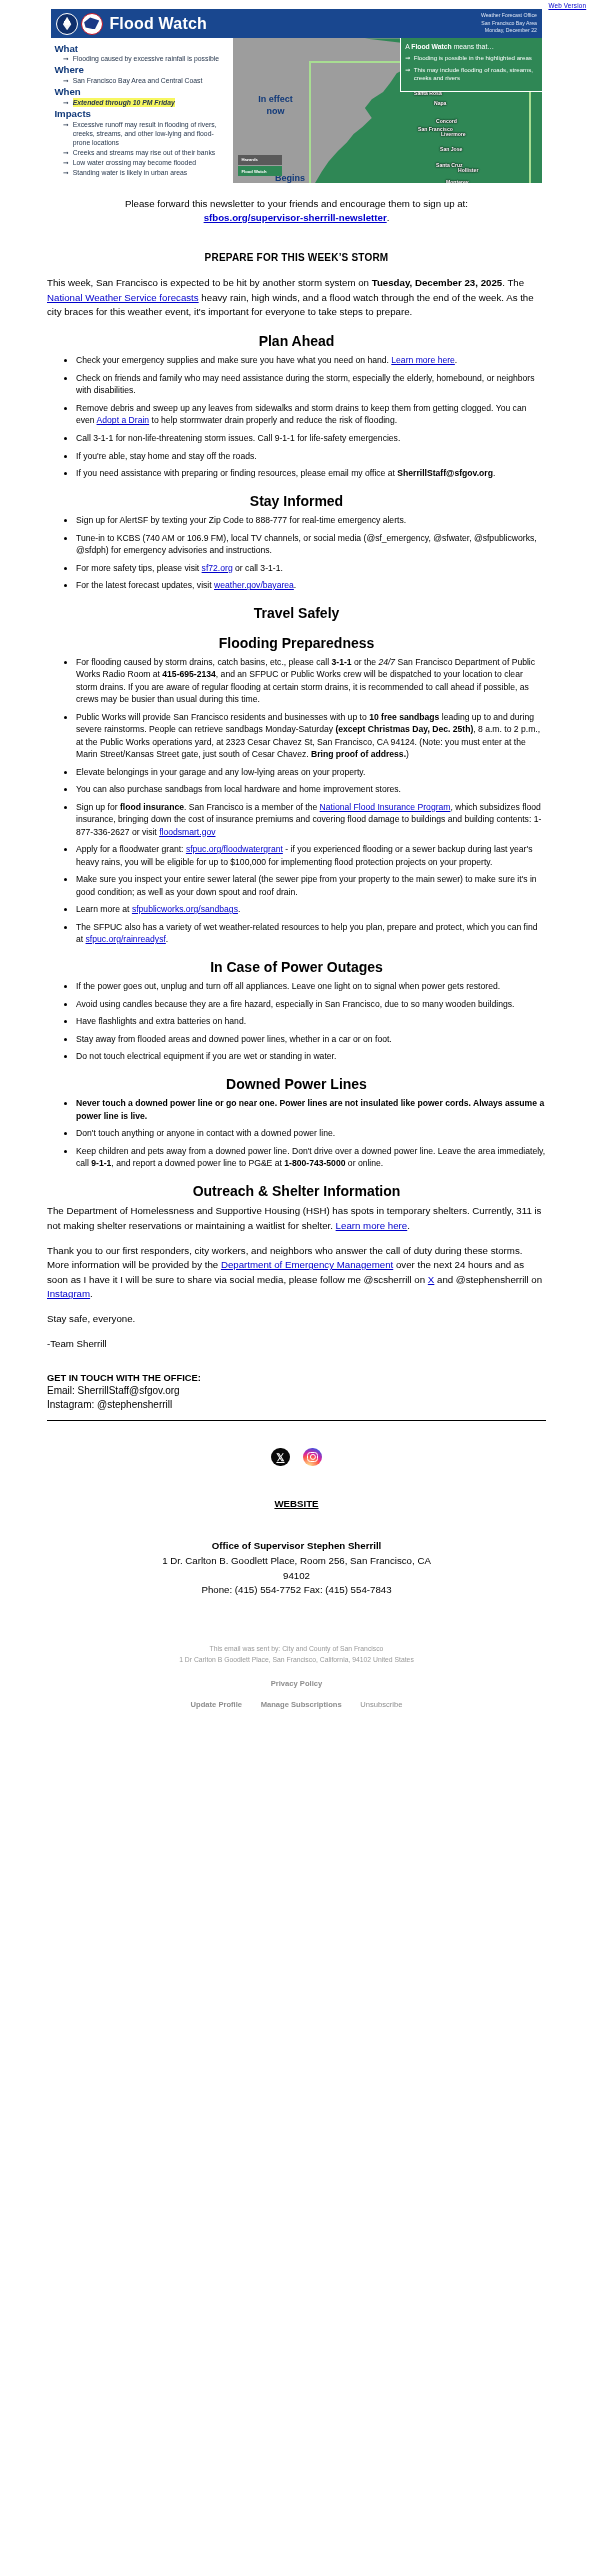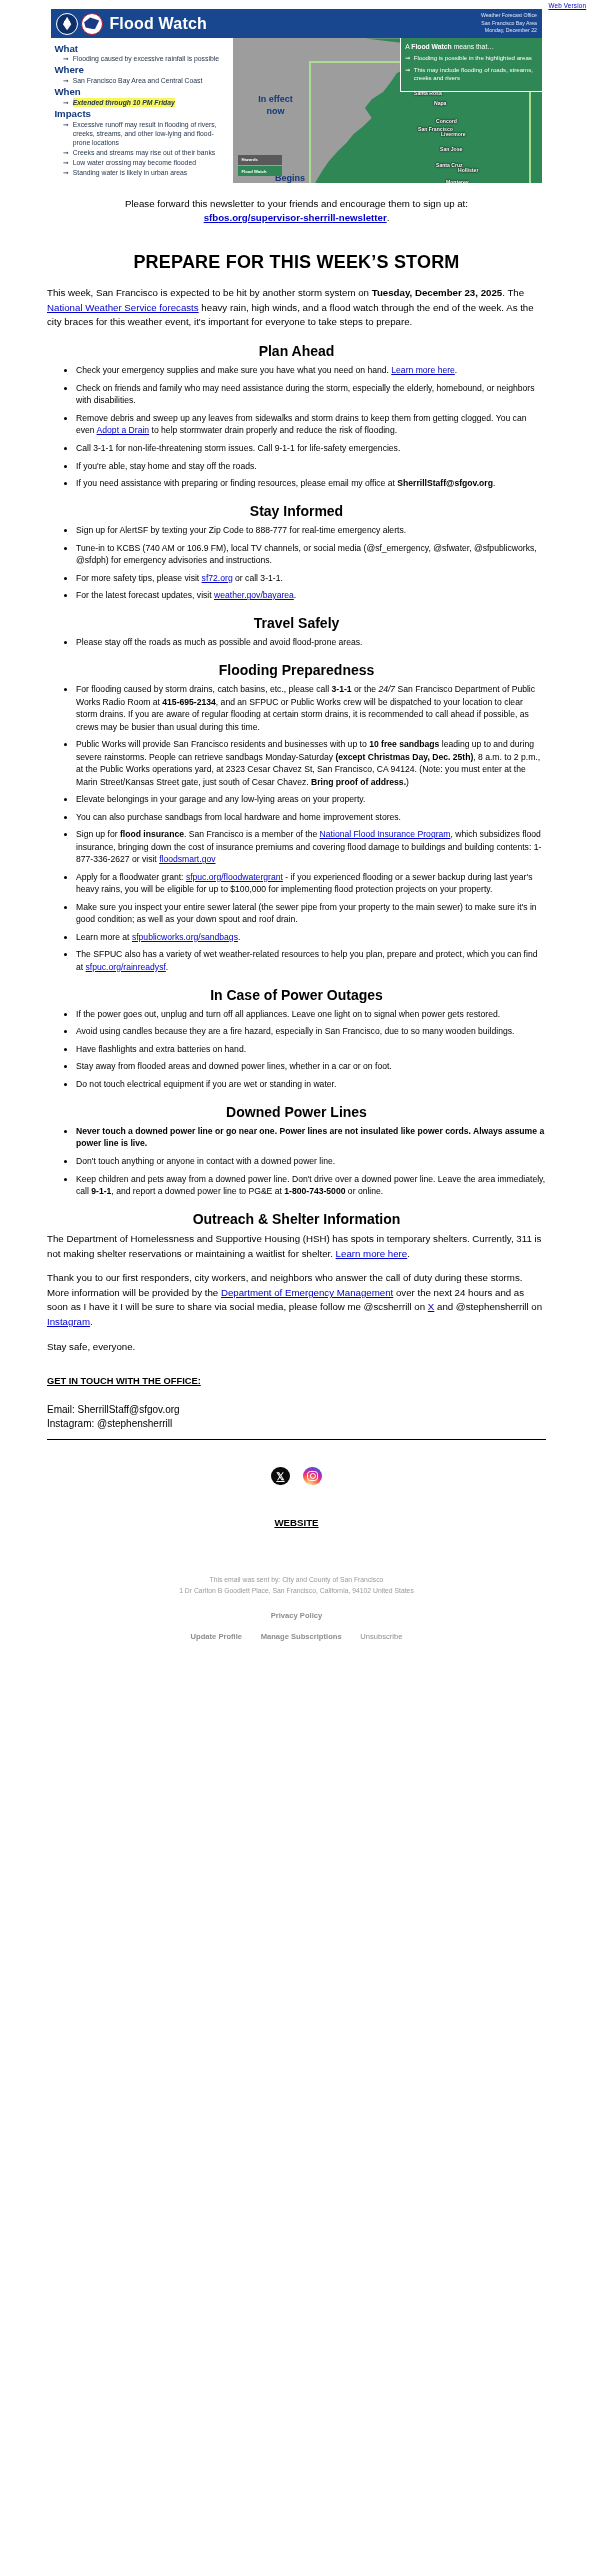--- a/index.html
+++ b/index.html
@@ -114,31 +114,31 @@
   .lg-haz{ background:#5a5a5a; }
   .lg-fw{ background:#2f8755; }
 
   
   .content{ width:499px;margin:0 auto;padding:0 0 3.4px 0; }
   .fwd{
     text-align:center;font-size:9.7px;line-height:1.45;margin:13.5px 0 0 0;
   }
   .fwd a{ font-weight:bold;text-decoration:underline; }
   h1.storm{
-    text-align:center;font-size:18px;font-weight:bold;margin:27px 0 13.5px 0;
+    text-align:center;font-size:10px;font-weight:bold;margin:27px 0 13.5px 0;
     letter-spacing:0.2px;
   }
   p.body{ font-size:9.7px;line-height:1.5;margin:0 0 10.2px 0;text-align:left; }
   h2.sec{ font-size:14px;font-weight:bold;margin:13.5px 0 5.1px 0;text-align:center; }
   ul.bl{ margin:0 0 8.5px 0;padding-left:29px; }
   ul.bl li{ font-size:8.6px;line-height:1.45;margin:0 0 5.1px 0; }
 
   
   .touch{ margin:22px 0 0 0; }
-  .touch .hd{ font-size:9.3px;font-weight:bold;text-decoration:underline;margin-bottom:17px; }
+  .touch .hd{ font-size:9.3px;font-weight:bold;margin-bottom:1px; }
   .touch .ln{ font-size:10px;line-height:1.35; }
   hr.rule{ border:none;border-top:1.3px solid #000;margin:8.5px 0 0 0; }
 
   .social{ display:flex;justify-content:center;gap:13.5px;margin:27px 0 0 0; }
   .sbtn{ width:18.6px;height:18.6px;border-radius:50%;display:flex;align-items:center;justify-content:center; }
   .sbtn.x{ background:#0a0a0a;color:#fff;font-size:10.2px;font-weight:bold; }
   .sbtn.ig{
     background:radial-gradient(circle at 30% 107%, #fdf497 0%, #fd5949 45%, #d6249f 60%, #285AEB 90%);
     position:relative;
   }
@@ -286,23 +286,20 @@
 
   <h2 class="sec">Stay Informed</h2>
   <ul class="bl">
     <li>Sign up for AlertSF by texting your Zip Code to 888-777 for real-time emergency alerts.</li>
     <li>Tune-in to KCBS (740 AM or 106.9 FM), local TV channels, or social media (@sf_emergency, @sfwater, @sfpublicworks, @sfdph) for emergency advisories and instructions.</li>
     <li>For more safety tips, please visit <a href="#">sf72.org</a> or call 3-1-1.</li>
     <li>For the latest forecast updates, visit <a href="#">weather.gov/bayarea</a>.</li>
   </ul>
 
   <h2 class="sec">Travel Safely</h2>
-  <ul class="bl">
-    <li>Please stay off the roads as much as possible and avoid flood-prone areas.</li>
-  </ul>
 
   <h2 class="sec">Flooding Preparedness</h2>
   <ul class="bl">
     <li>For flooding caused by storm drains, catch basins, etc., please call <b>3-1-1</b> or the <i>24/7</i> San Francisco Department of Public Works Radio Room at <b>415-695-2134</b>, and an SFPUC or Public Works crew will be dispatched to your location to clear storm drains. If you are aware of regular flooding at certain storm drains, it is recommended to call ahead if possible, as crews may be busier than usual during this time.</li>
     <li>Public Works will provide San Francisco residents and businesses with up to <b>10 free sandbags</b> leading up to and during severe rainstorms. People can retrieve sandbags Monday-Saturday <b>(except Christmas Day, Dec. 25th)</b>, 8 a.m. to 2 p.m., at the Public Works operations yard, at 2323 Cesar Chavez St, San Francisco, CA 94124. (Note: you must enter at the Marin Street/Kansas Street gate, just south of Cesar Chavez. <b>Bring proof of address.</b>)</li>
     <li>Elevate belongings in your garage and any low-lying areas on your property.</li>
     <li>You can also purchase sandbags from local hardware and home improvement stores.</li>
     <li>Sign up for <b>flood insurance</b>. San Francisco is a member of the <a href="#">National Flood Insurance Program</a>, which subsidizes flood insurance, bringing down the cost of insurance premiums and covering flood damage to buildings and building contents: 1-877-336-2627 or visit <a href="#">floodsmart.gov</a></li>
     <li>Apply for a floodwater grant: <a href="#">sfpuc.org/floodwatergrant</a> - if you experienced flooding or a sewer backup during last year's heavy rains, you will be eligible for up to $100,000 for implementing flood protection projects on your property.</li>
     <li>Make sure you inspect your entire sewer lateral (the sewer pipe from your property to the main sewer) to make sure it's in good condition; as well as your down spout and roof drain.</li>
@@ -330,39 +327,46 @@
   <p class="body">
     <span>The Department of Homelessness and Supportive Housing (HSH) has spots in temporary shelters. Currently, 311 is not making shelter reservations or maintaining a waitlist for shelter. </span><a href="#">Learn more here</a><span>.</span>
   </p>
 
   <p class="body">
     <span>Thank you to our first responders, city workers, and neighbors who answer the call of duty during these storms. More information will be provided by the </span><a href="#">Department of Emergency Management</a><span> over the next 24 hours and as soon as I have it I will be sure to share via social media, please follow me @scsherrill on </span><a href="#">X</a><span> and @stephensherrill on </span><a href="#">Instagram</a><span>.</span>
   </p>
 
 
   <p class="body">Stay safe, everyone.</p>
+  <p class="body">-Team Sherrill</p>
 
   <div class="touch">
     <div class="hd">GET IN TOUCH WITH THE OFFICE:</div>
     <div class="ln">Email: SherrillStaff@sfgov.org</div>
     <div class="ln">Instagram: @stephensherrill</div>
     <hr class="rule">
   </div>
 
   <div class="social">
     <a href="#" class="sbtn x">𝕏</a>
     <a href="#" class="sbtn ig">
         <span class="ig-sq"></span>
       </a>
   </div>
 
   <div class="website-link">
     <a href="#">WEBSITE</a>
   </div>
 
+  <div class="office">
+    <div class="nm">Office of Supervisor Stephen Sherrill</div>
+    <div>1 Dr. Carlton B. Goodlett Place, Room 256, San Francisco, CA</div>
+    <div>94102</div>
+    <div>Phone: (415) 554-7752 Fax: (415) 554-7843</div>
+  </div>
 
   <div class="legal">
     <div>This email was sent by: City and County of San Francisco</div>
     <div>1 Dr Carlton B Goodlett Place, San Francisco, California, 94102 United States</div>
   </div>
 
   <div class="privacy">
     <a href="#" style="color:#8e8e8e;text-decoration:none;">Privacy Policy</a>
   </div>
 

